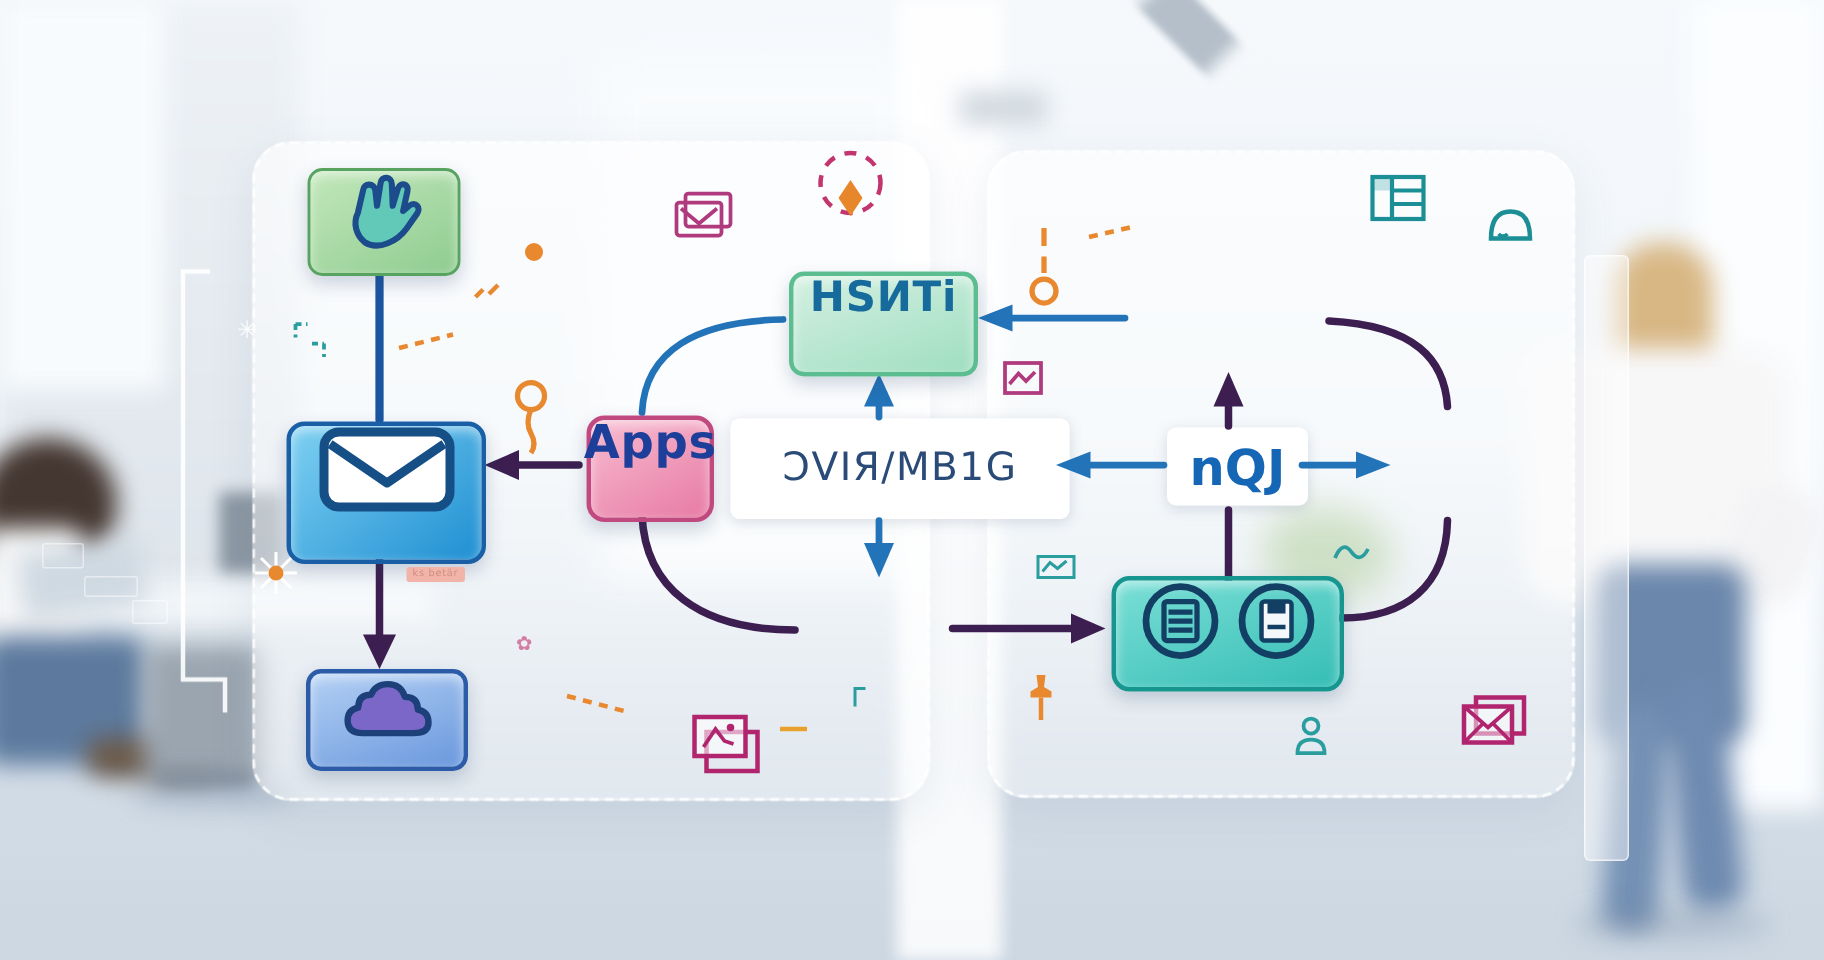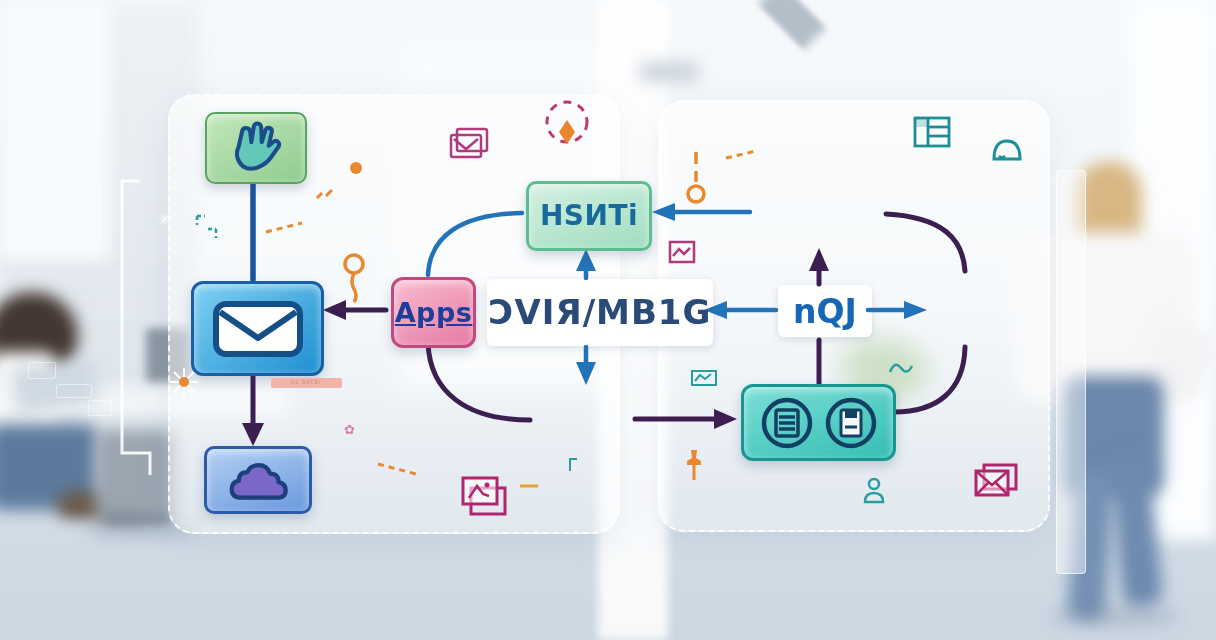--- a/index.html
+++ b/index.html
@@ -7,31 +7,31 @@
          background:linear-gradient(180deg,#f6f9fc 0%,#f0f5f9 45%,#e2eaf1 62%,#d3dde7 78%,#ccd7e2 100%);}
   .abs{position:absolute;} .blur5{filter:blur(5px);} .blur8{filter:blur(8px);} .blur12{filter:blur(12px);}
 
   
   .panel{position:absolute;border-radius:26px;
          background:linear-gradient(180deg,rgba(255,255,255,.58),rgba(255,255,255,.36));
          border:2px dashed rgba(255,255,255,.85);
          box-shadow:0 8px 30px rgba(90,110,140,.10);
          backdrop-filter:blur(2px);}
   
-  .box{position:absolute;border-radius:12px;display:flex;align-items:center;justify-content:center;
+  .box{position:absolute;border-radius:12px;display:flex;justify-content:center;
        box-shadow:0 5px 12px rgba(40,70,110,.22), inset 0 3px 8px rgba(255,255,255,.55);z-index:6;}
   .box .lbl{font-weight:bold;letter-spacing:.5px;line-height:1;}
   .strip{position:absolute;background:rgba(255,255,255,.93);border-radius:6px;
          box-shadow:0 2px 9px rgba(80,100,130,.20);z-index:4;}
   .flo{position:absolute;z-index:7;display:flex;align-items:center;justify-content:center;font-weight:bold;}
   svg{display:block;}
   #wires{position:absolute;left:0;top:0;z-index:5;pointer-events:none;}
   .decor{position:absolute;z-index:6;}
   .tinylabel{position:absolute;z-index:6;background:#f2b4a9;border-radius:2px;
-             font-size:6.5px;color:#d08d82;padding:1px 20px;letter-spacing:.5px;line-height:1.2;}
+             font-size:6.5px;color:#d08d82;padding:1px 4px;letter-spacing:.5px;line-height:1.2;}
   .doodle{position:absolute;border:1px solid rgba(255,255,255,.5);border-radius:2px;z-index:3;}
 </style>
 </head>
 <body>
 
 <div id="stage">
 
   <div>
     <div class="abs blur8" style="left:0;top:0;width:200px;height:420px;background:linear-gradient(180deg,#eef2f6,#dde4eb);"></div>
     <div class="abs blur8" style="left:0;top:0;width:110px;height:260px;background:#f8fbfd;"></div>
@@ -129,21 +129,21 @@
     </svg>
   </div>
 
   <div class="box" style="left:204px;top:446px;width:102px;height:62px;background:linear-gradient(160deg,#b3d0f4,#6a98dd);border:3px solid #2c5ca8;border-radius:10px;">
     <svg width="66" height="44" viewBox="0 0 90 62">
       <path d="M22 56 Q8 56 8 44 Q8 34 18 32 Q18 20 30 20 Q34 10 46 10 Q58 10 62 22 Q74 22 74 34 Q84 36 84 46 Q84 56 70 56 Z" fill="#7a67c7" stroke="#1d3f7a" stroke-width="6" stroke-linejoin="round"></path>
     </svg>
   </div>
 
   <div class="box" style="left:391px;top:277px;width:79px;height:65px;background:linear-gradient(150deg,#f7bcd0,#e87aa4);border:3px solid #c04a80;border-radius:12px;">
-    <span class="lbl" style="font-size:27px;color:#1d3f9a;text-decoration:underline;">Apps</span>
+    <span class="lbl" style="font-size:31px;color:#1d3f9a;">Apps</span>
   </div>
 
   <div class="box" style="left:526px;top:181px;width:120px;height:64px;background:linear-gradient(160deg,#d4f0e1,#9fdec0);border:3px solid #5cbd90;border-radius:10px;">
     <span class="lbl" style="font-size:28px;color:#176b9c;">HSИTi</span>
   </div>
 
 
 
 
   <div class="box" style="left:741px;top:384px;width:149px;height:71px;background:linear-gradient(160deg,#7adfd6,#35bdb5);border:3px solid #17968f;border-radius:12px;gap:10px;">
@@ -156,21 +156,21 @@
     </svg>
     <svg width="54" height="54" viewBox="0 0 54 54">
       <circle cx="27" cy="27" r="23" fill="none" stroke="#123f63" stroke-width="4.5"></circle>
       <rect x="17" y="14" width="20" height="26" rx="2" fill="#f4f8fa" stroke="#123f63" stroke-width="3"></rect>
       <rect x="21" y="14" width="12" height="8" fill="#123f63"></rect>
       <line x1="21" y1="31" x2="33" y2="31" stroke="#123f63" stroke-width="3"></line>
     </svg>
   </div>
 
   <div class="flo" style="left:490px;top:282px;width:220px;height:60px;">
-    <span style="font-size:34px;font-weight:700;color:#2a4a78;letter-spacing:1px;">ƆVIЯ/MB1G</span>
+    <span style="font-size:26px;font-weight:400;color:#2a4a78;letter-spacing:1px;">ƆVIЯ/MB1G</span>
   </div>
   <div class="flo" style="left:780px;top:288px;width:90px;height:46px;text-align:center;">
     <span style="font-size:33px;font-weight:bold;color:#1566b4;">nQJ</span>
   </div>
   <div class="tinylabel" style="left:271px;top:378px;">ks betär</div>
 
   <svg class="decor" style="left:449px;top:127px;" width="40" height="36" viewBox="0 0 40 36">
     <rect x="8" y="2" width="30" height="22" rx="2" fill="none" stroke="#b03a7e" stroke-width="2.5"></rect>
     <rect x="2" y="8" width="30" height="22" rx="2" fill="none" stroke="#b03a7e" stroke-width="2.5"></rect>
     <path d="M5 12 L17 22 L29 12" fill="none" stroke="#b03a7e" stroke-width="2.5"></path>

